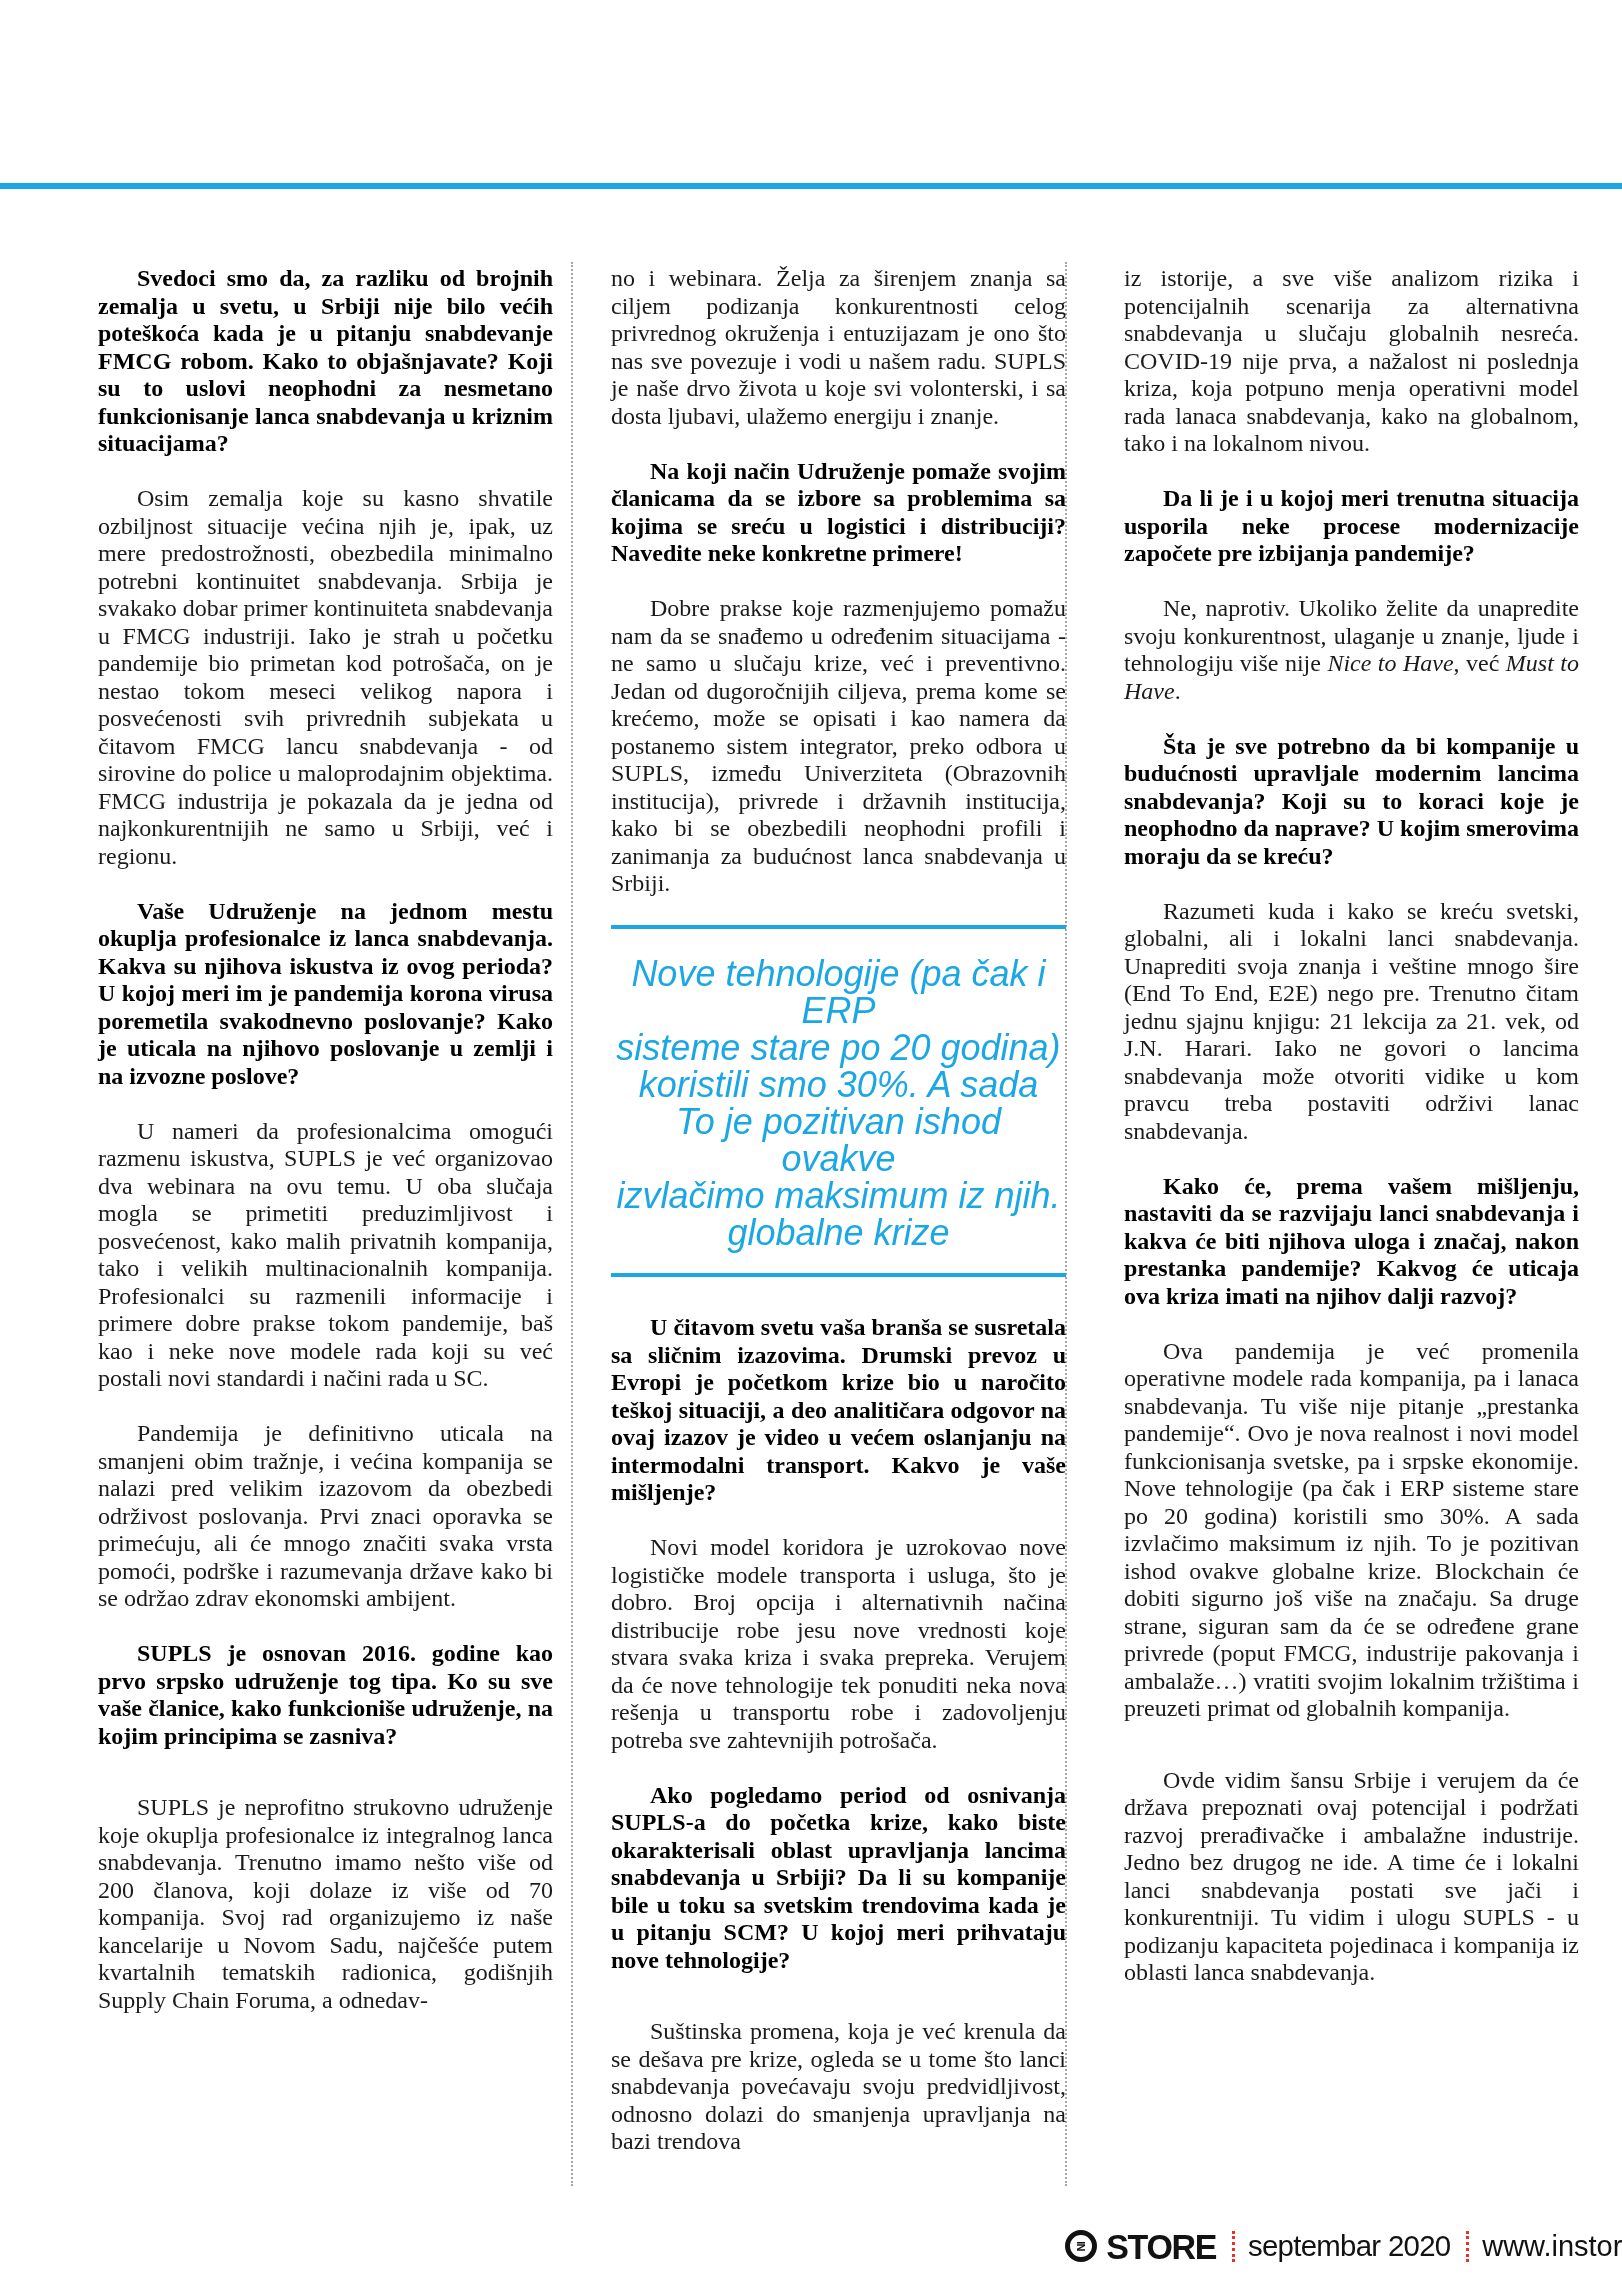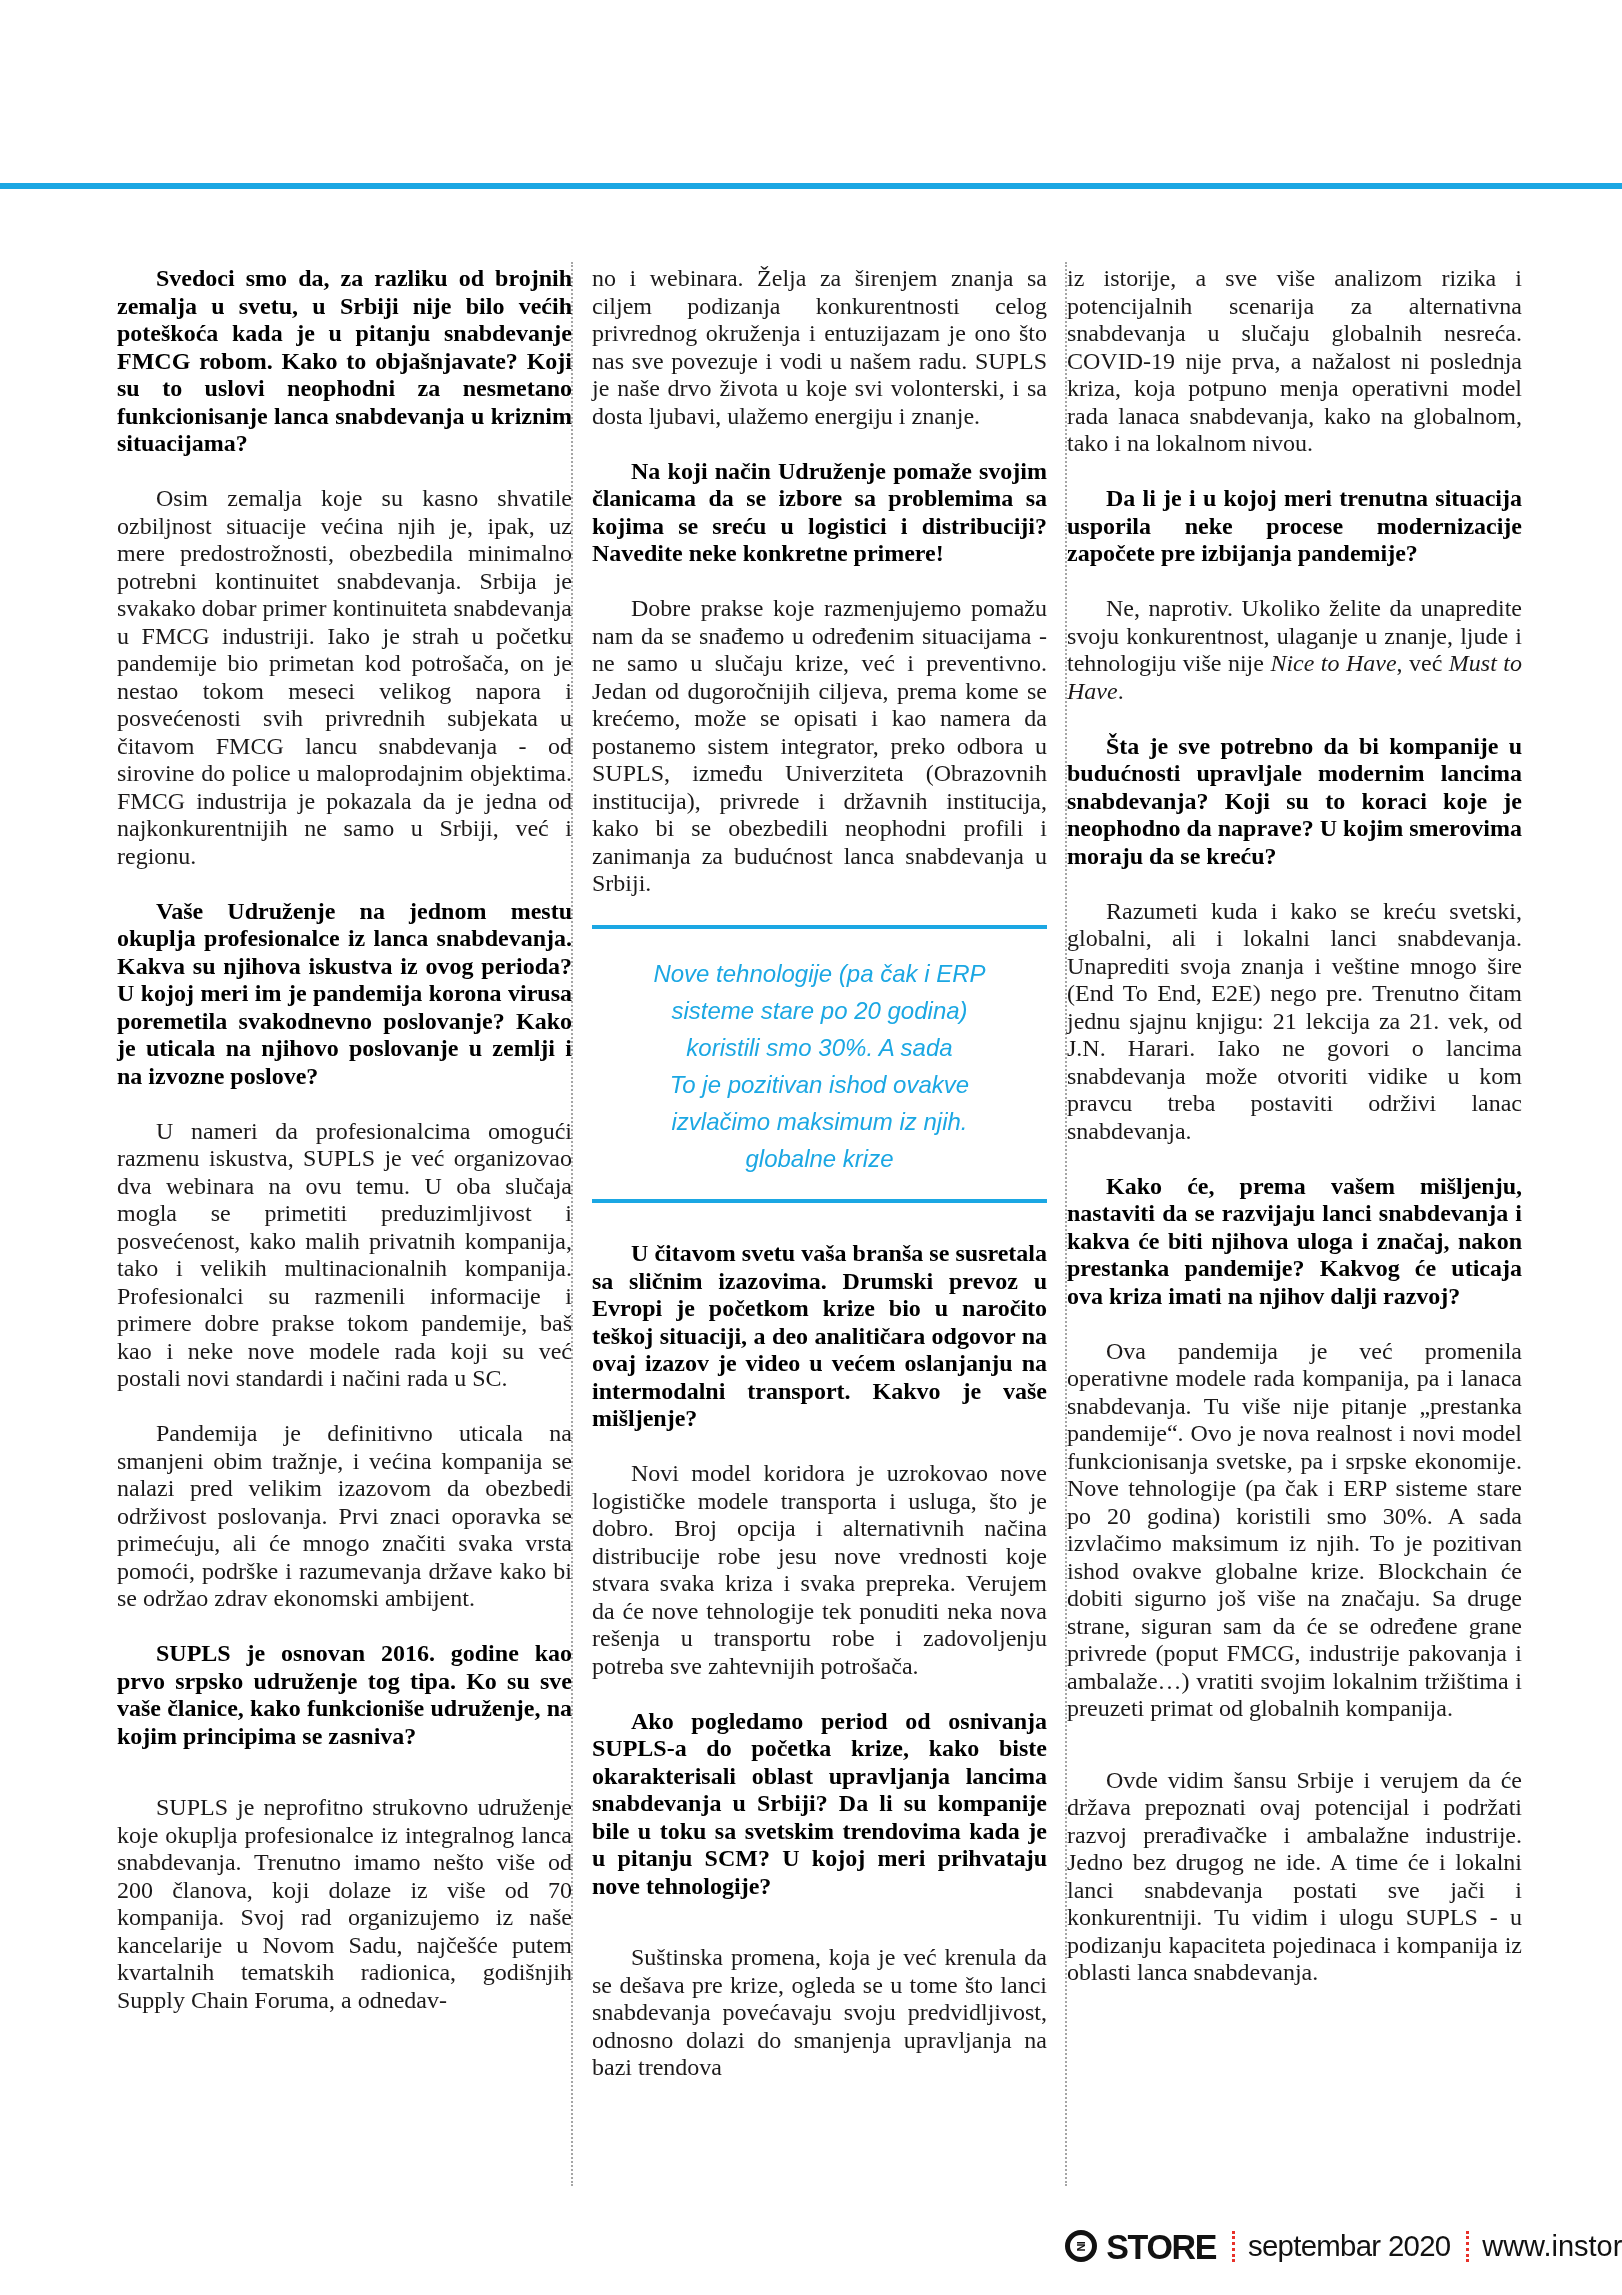--- a/index.html
+++ b/index.html
@@ -17,21 +17,21 @@
     position:relative;
     overflow:hidden;
   }
   .page{position:absolute;inset:0;background:#fff;}
   .top-rule{
     position:absolute;left:0;top:183px;width:1623px;height:5.9px;
     background:var(--cyan);
   }
   .content{
     position:absolute;left:98px;top:265px;width:1443px;
-    display:flex;gap:20px;justify-content:center;
+    display:flex;gap:58px;
   }
   .col{width:455px;flex:0 0 455px;}
   .col-sep{
     position:absolute;top:262px;height:1924px;width:0;
     border-left:2px dotted var(--dot);
   }
   .col-sep.s1{left:571px;}
   .col-sep.s2{left:1065px;}
   .col p{
     margin:0 0 27.5px 0;
@@ -46,21 +46,21 @@
   .pullquote{
     margin:9.2px 0 37px 0;
     border-top:4.6px solid var(--cyan);
     border-bottom:4.6px solid var(--cyan);
     padding:26px 3.9px 22px 3.9px;
   }
   .pq-line{
     font-family:"Liberation Sans", sans-serif;
     font-style:italic;
     color:var(--cyan);
-    font-size:24px;line-height:37px;
+    font-size:36px;line-height:37px;
     text-align:center;
   }
   .footer{
     position:absolute;left:1065px;top:2225px;width:512px;height:42px;
     display:flex;align-items:center;
     font-family:"Liberation Sans", sans-serif;
   }
   .logo{display:flex;align-items:center;gap:9.2px;}
   .logo-circle{
     width:22px;height:22px;border:5.2px solid #121212;border-radius:50%;

